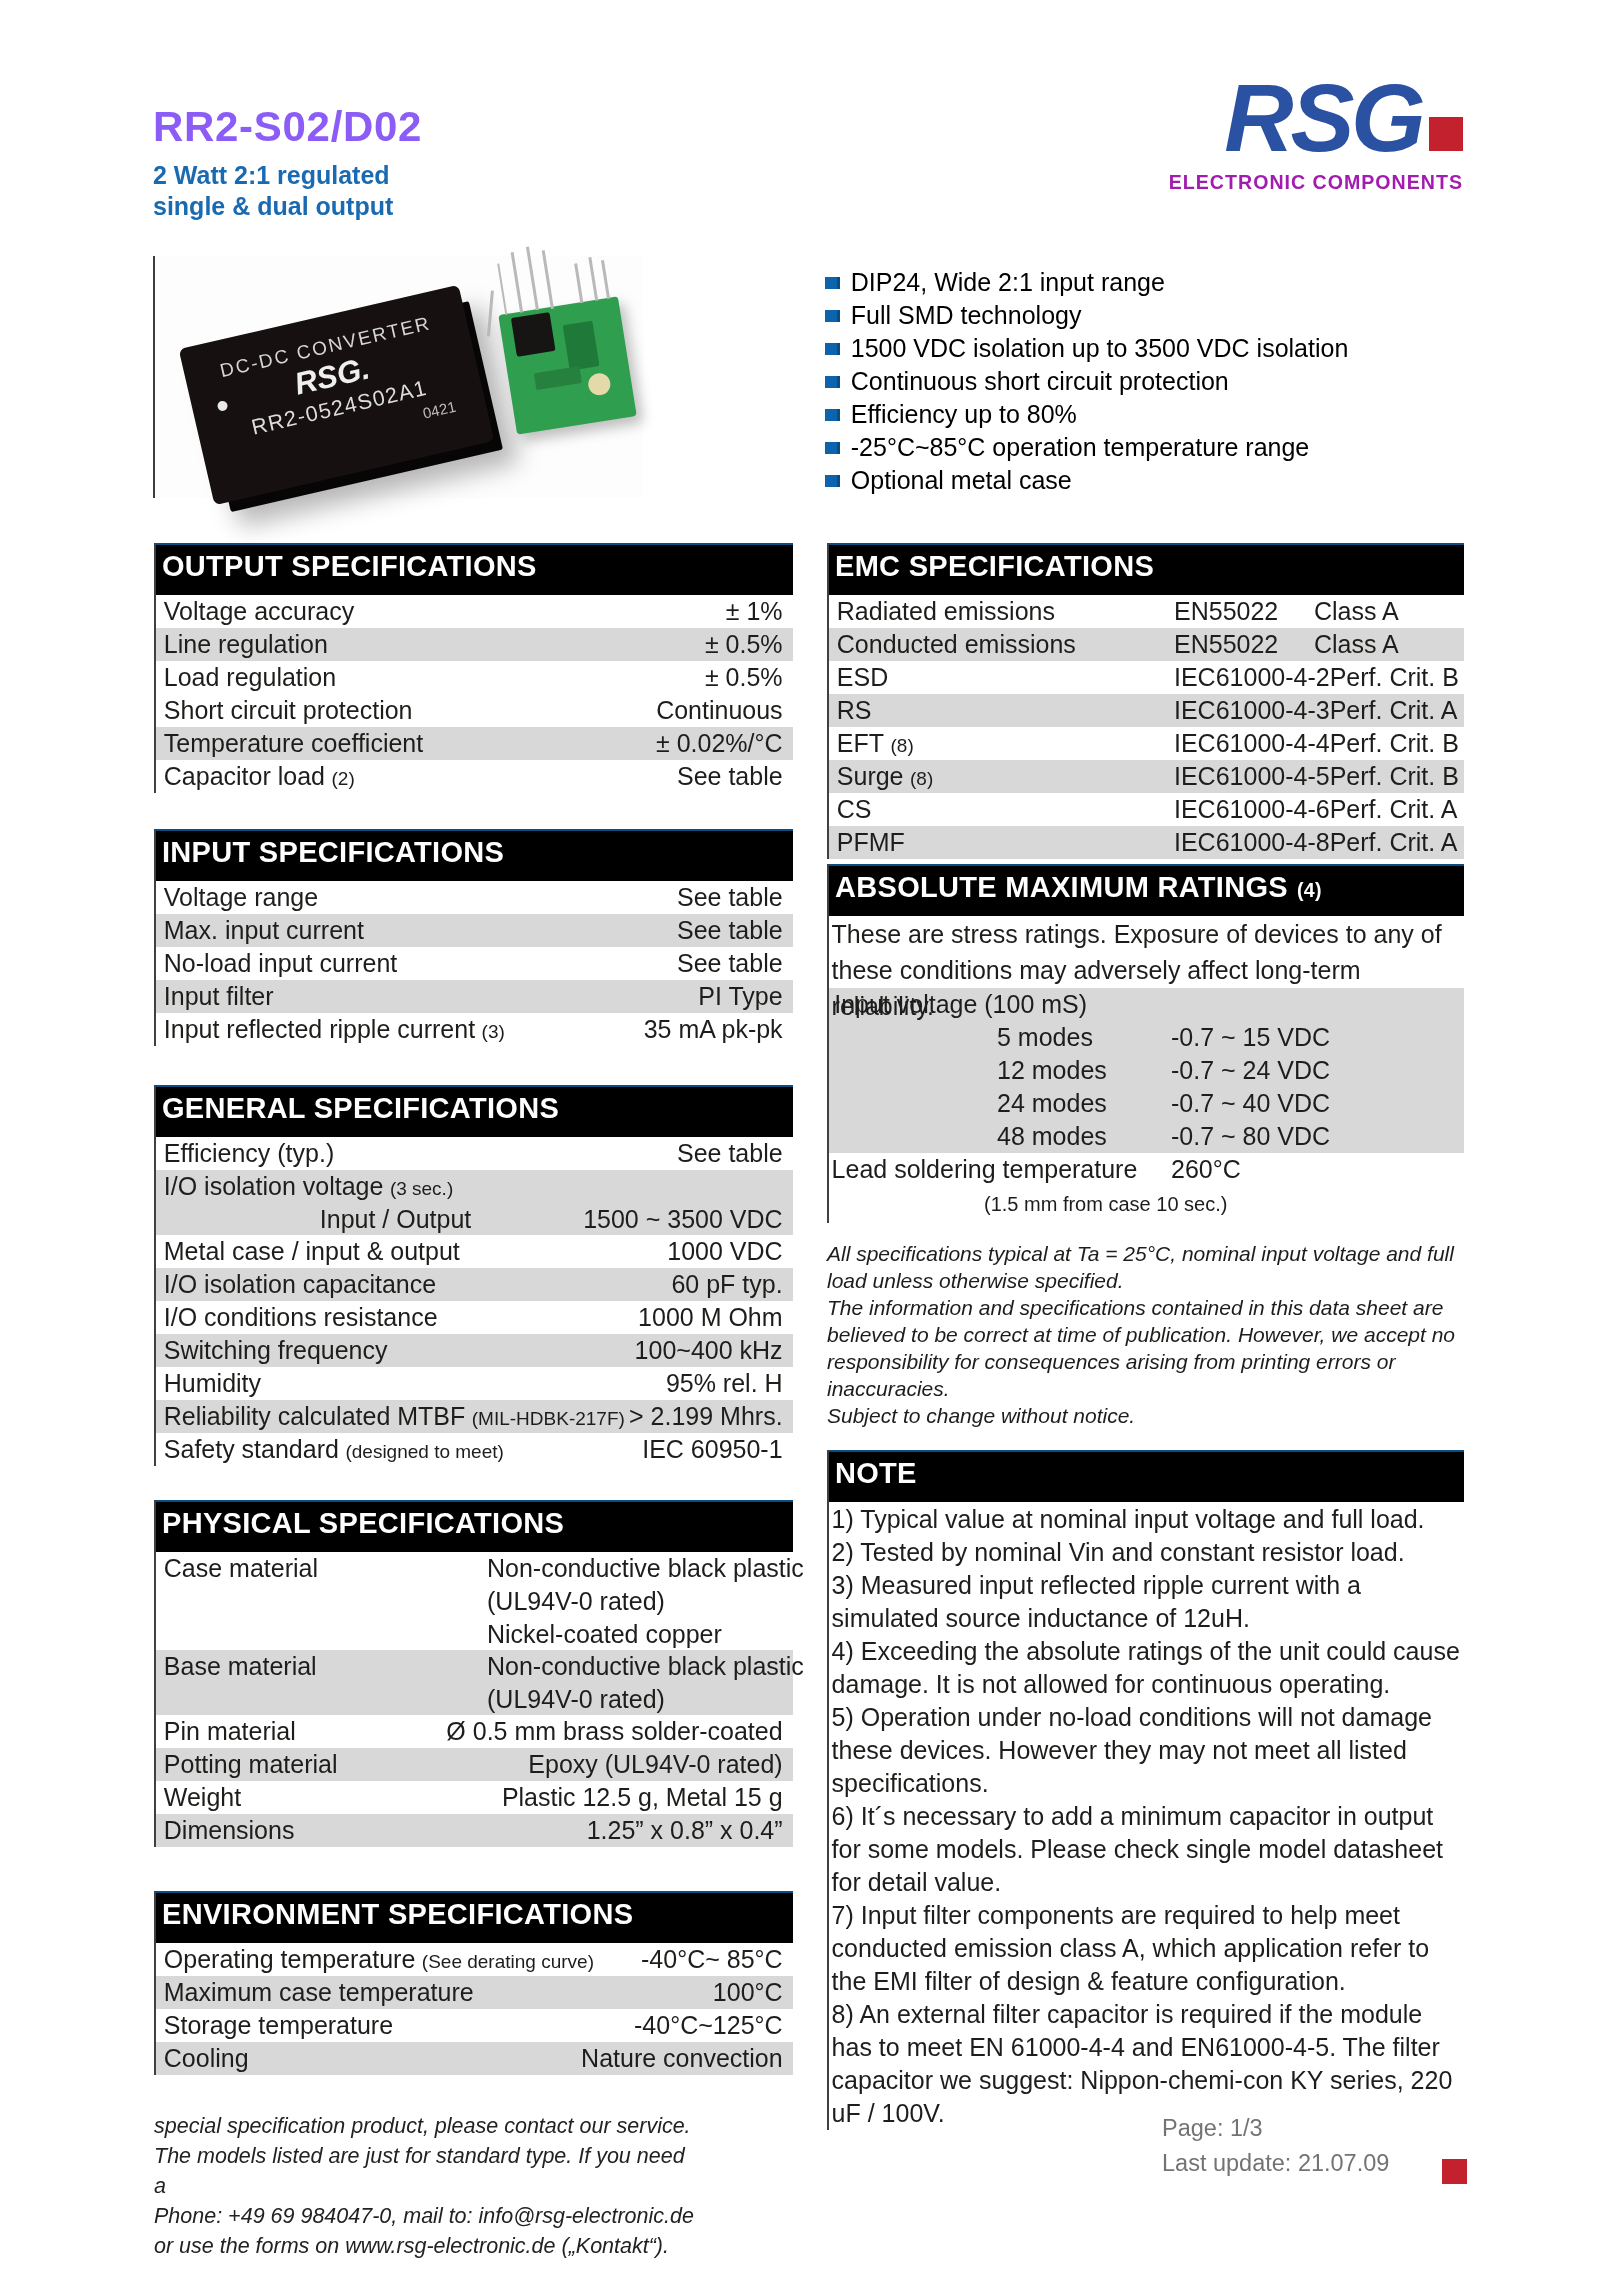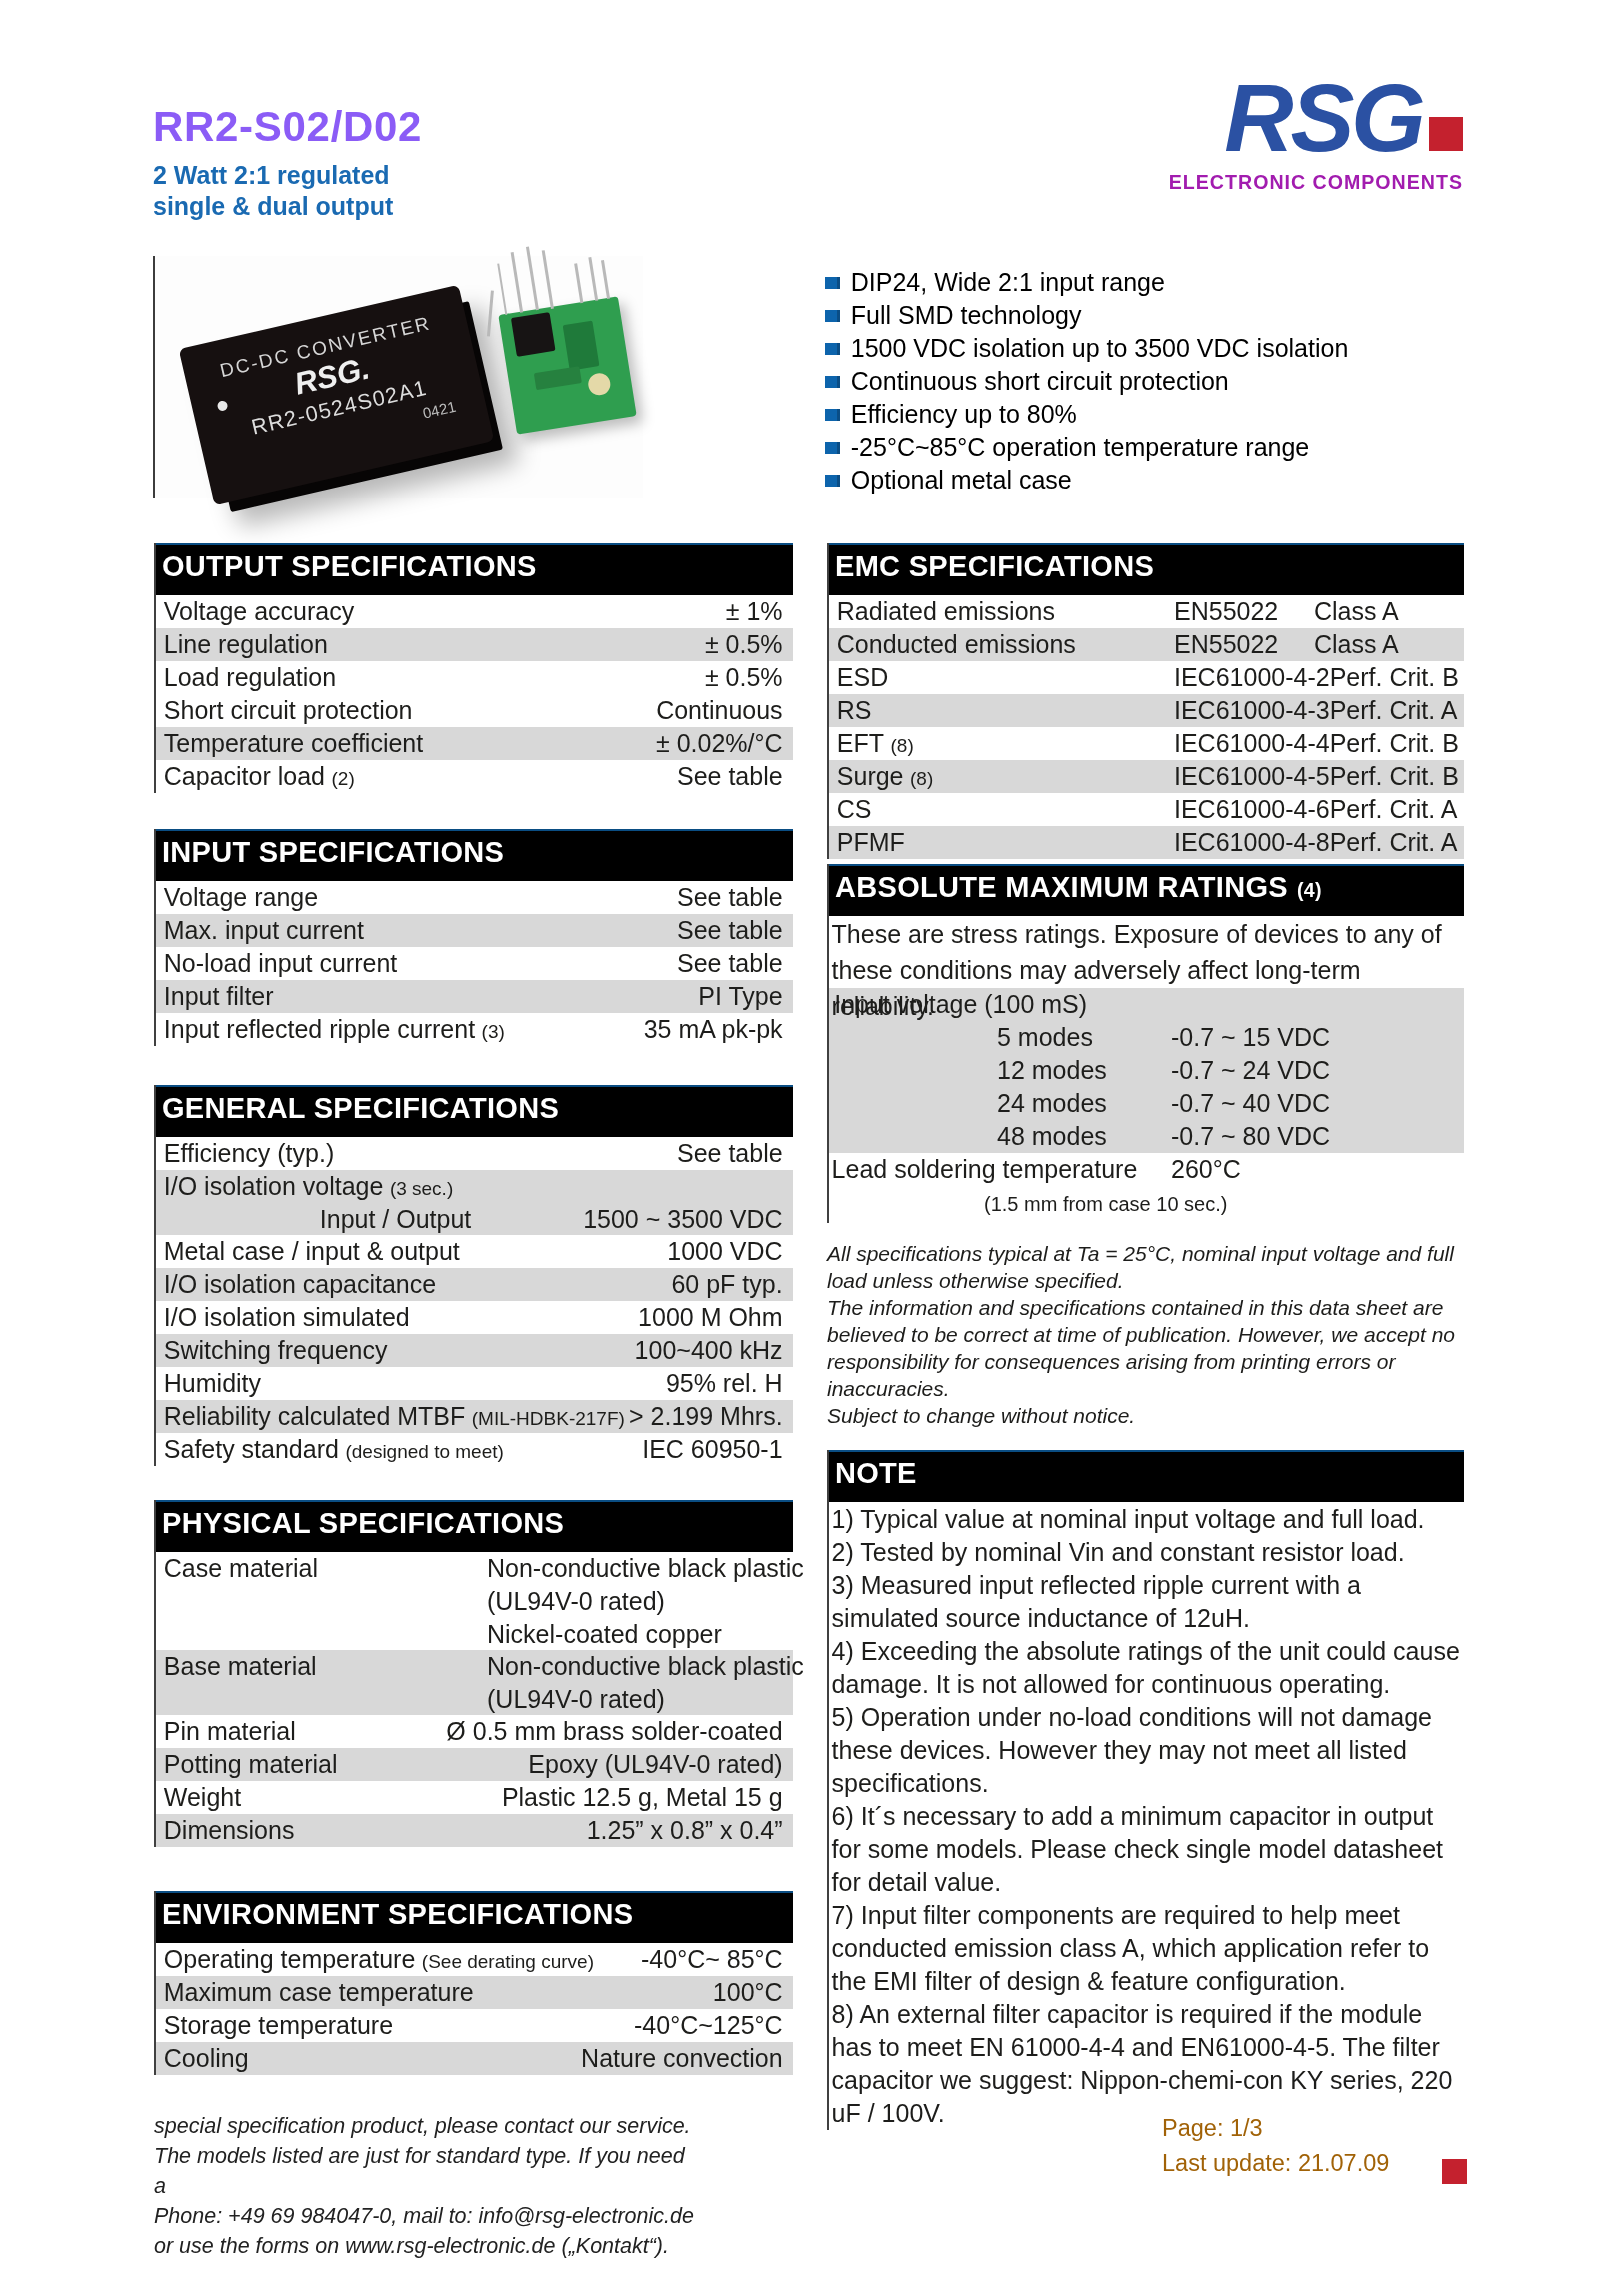--- a/index.html
+++ b/index.html
@@ -96,21 +96,21 @@
   
   #sec-input{margin-top:36px;}
   #sec-general{margin-top:39px;}
   #sec-physical{margin-top:34px;}
   #sec-environment{margin-top:44px;}
   #sec-absmax{margin-top:5.2px;}
   #sec-note{margin-top:21px;}
 
   
   .footer-left{position:absolute;left:154px;top:2111px;width:548px;font-size:21.5px;font-style:italic;line-height:30px;color:#222;}
-  .footer-right{position:absolute;left:1162px;top:2111px;font-size:23.5px;line-height:35px;color:#a16207;}
+  .footer-right{position:absolute;left:1162px;top:2111px;font-size:23.5px;line-height:35px;color:#737373;}
   .footer-dot{position:absolute;left:1442px;top:2159px;width:25px;height:25px;background:#c4212e;}
 </style>
 </head>
 <body>
 
 <div class="titleblock">
   <h1>RR2-S02/D02</h1>
   <div class="sub">2 Watt 2:1 regulated</div>
   <div class="sub">single &amp; dual output</div>
 </div>
@@ -198,21 +198,21 @@
 
   <div class="sec" id="sec-general">
     <div class="sec-h">GENERAL SPECIFICATIONS</div>
     <div class="r"><span class="l"><span>Efficiency (typ.)</span><small class="n"></small></span><span class="v">See table</span></div>
     <div class="r g h100">
       <div class="iso-l1"><span class="l"><span>I/O isolation voltage</span><small class="n">(3 sec.)</small></span></div>
       <div class="iso-l2"><span class="iso-sub">Input / Output</span><span class="val2">1500 ~ 3500 VDC</span></div>
     </div>
     <div class="r"><span class="l"><span>Metal case / input &amp; output</span><small class="n"></small></span><span class="v">1000 VDC</span></div>
     <div class="r g"><span class="l"><span>I/O isolation capacitance</span><small class="n"></small></span><span class="v">60 pF typ.</span></div>
-    <div class="r"><span class="l"><span>I/O isolation simulated</span><small class="n"></small></span><span class="v">1000 M Ohm</span></div>
+    <div class="r"><span class="l"><span>I/O conditions resistance</span><small class="n"></small></span><span class="v">1000 M Ohm</span></div>
     <div class="r g"><span class="l"><span>Switching frequency</span><small class="n"></small></span><span class="v">100~400 kHz</span></div>
     <div class="r"><span class="l"><span>Humidity</span><small class="n"></small></span><span class="v">95% rel. H</span></div>
     <div class="r g"><span class="l"><span>Reliability calculated MTBF</span><small class="n">(MIL-HDBK-217F)</small></span><span class="v">&gt; 2.199 Mhrs.</span></div>
     <div class="r"><span class="l"><span>Safety standard</span><small class="n">(designed to meet)</small></span><span class="v">IEC 60950-1</span></div>
   </div>
 
   <div class="sec" id="sec-physical">
     <div class="sec-h">PHYSICAL SPECIFICATIONS</div>
     <div class="r h150">
       <span class="l">Case material</span>

